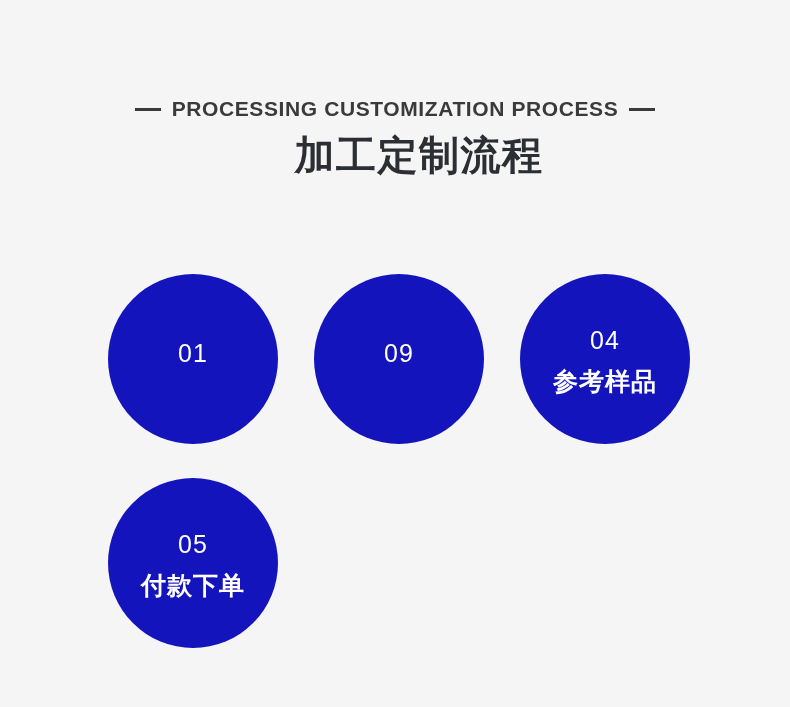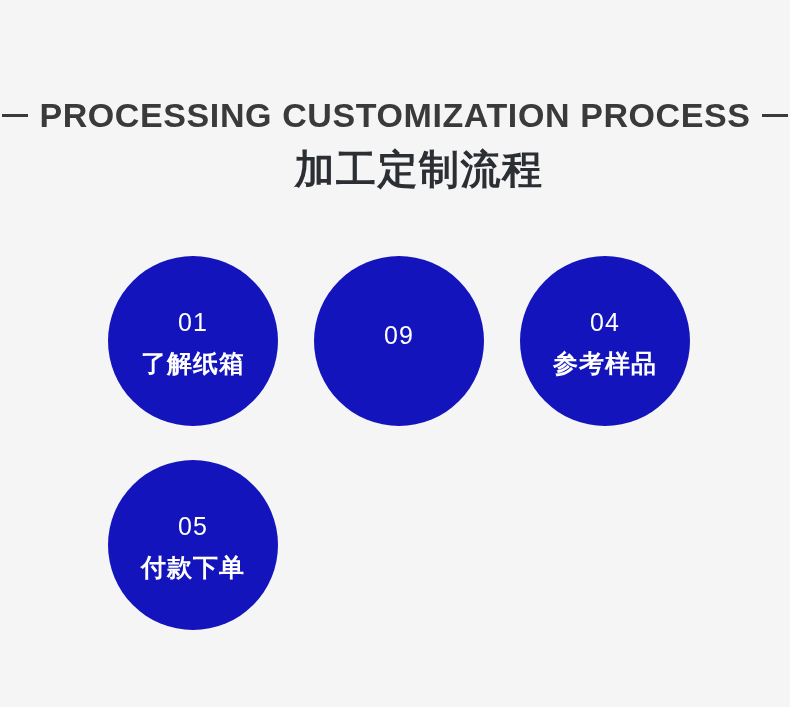--- a/index.html
+++ b/index.html
@@ -30,21 +30,21 @@
     width: 790px;
     text-align: center;
   }
 
   .eyebrow {
     display: flex;
     align-items: center;
     justify-content: center;
     gap: 11px;
     color: #3a3a3a;
-    font-size: 34px;
+    font-size: 21px;
     font-weight: 700;
     letter-spacing: 0.6px;
     line-height: 1.05;
     white-space: nowrap;
   }
 
   .eyebrow-rule {
     display: inline-block;
     width: 26px;
     height: 3px;
@@ -62,21 +62,21 @@
     font-size: 40px;
     font-weight: 700;
     letter-spacing: 1.5px;
     line-height: 1.15;
     padding-left: 48px;
   }
 
   
   .grid {
     position: absolute;
-    top: 256px;
+    top: 274px;
     left: 108px;
     width: 582px;
     display: grid;
     grid-template-columns: repeat(3, 170px);
     grid-template-rows: repeat(2, 170px);
     column-gap: 36px;
     row-gap: 34px;
   }
 
   .step {
@@ -124,21 +124,20 @@
     </div>
 
     <div class="subtitle">加工定制流程</div>
 
   </div>
 
   <div class="grid">
 
     <div class="step">
       <div class="step-number">01</div>
-      <div class="step-label">了解纸箱</div>
     </div>
 
 
     <div class="step">
       <div class="step-number">09</div>
     </div>
 
     <div class="step">
       <div class="step-number">04</div>
       <div class="step-label">参考样品</div>

